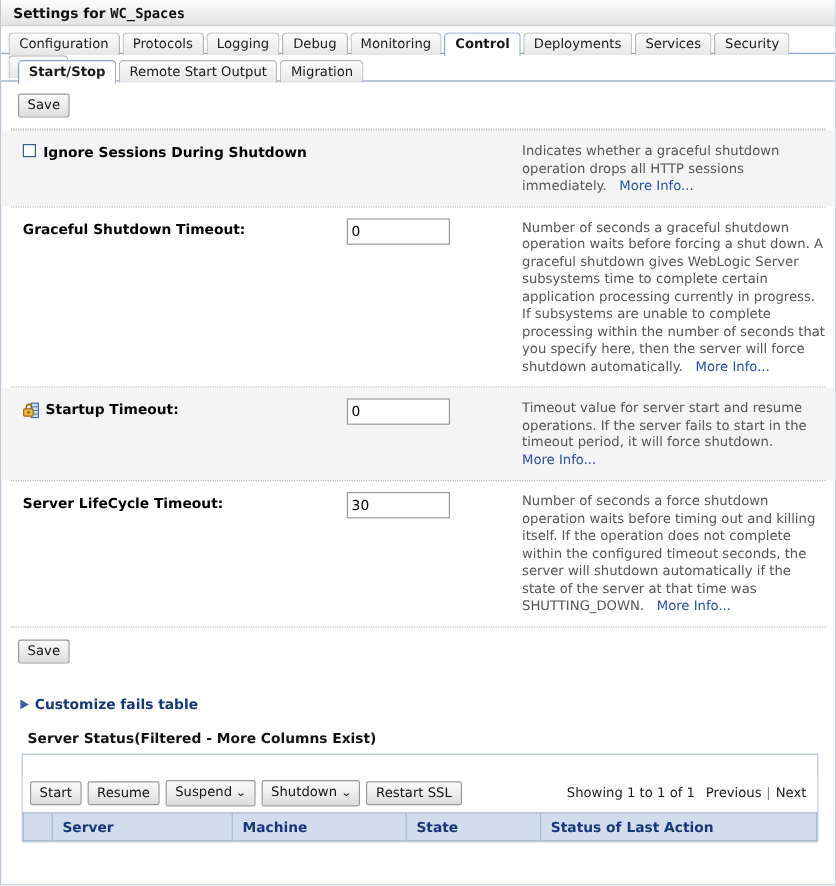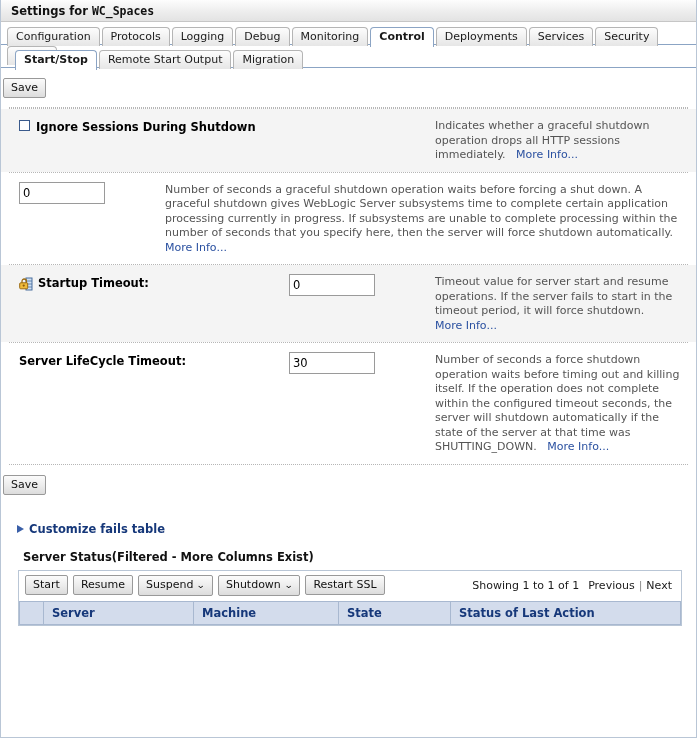--- a/index.html
+++ b/index.html
@@ -89,21 +89,21 @@
   }
   .subtabstrip::after {
     content: "";
     position: absolute;
     left: 0; right: 0; bottom: 0;
     height: 1px;
     background: #8ba4c4;
   }
 
   
-  .btnrow { padding: 10px 0 9px 2px; }
+  .btnrow { padding: 10px 0 9px 14px; }
   .btn {
     display: inline-block;
     border: 1px solid #999999;
     border-radius: 2px;
     background: linear-gradient(to bottom, #fbfbfb 0%, #ededed 50%, #dcdcdc 100%);
     font-family: "DejaVu Sans", "Liberation Sans", sans-serif;
     font-size: 11px;
     color: #111;
     padding: 2px 7px 3px 7px;
     line-height: 13px;
@@ -218,20 +218,21 @@
     margin: 0 14px 0 17px;
     border: 1px solid #b9c6d6;
     background: #ffffff;
   }
   .tbar {
     display: flex;
     align-items: center;
     justify-content: space-between;
     padding: 4px 6px 5px 6px;
     background: #ffffff;
+    margin-top: 17px;
   }
   .tbar-left { display: flex; align-items: center; }
   .tbar-right {
     font-size: 11px;
     color: #1a1a1a;
     padding-right: 2px;
     white-space: nowrap;
   }
   .tbar-right .pg { color: #1a1a1a; text-decoration: none; margin: 0 1px; }
   .tbar-right .bar { color: #8a8a8a; margin: 0 3px; }
@@ -281,20 +282,23 @@
       <div class="formrow shade">
         <div class="label">
           <input type="checkbox" class="chk" style="">
           <span class="cb-label">Ignore Sessions During Shutdown</span>
         </div>
         <div class="field"></div>
         <div class="desc"><span>Indicates whether a graceful shutdown operation drops all HTTP sessions immediately.&nbsp;&nbsp; </span><a class="moreinfo" href="#">More Info...</a></div>
       </div>
       <div class="hsep"></div>
       <div class="formrow">
+        <div class="label">
+          <span>Graceful Shutdown Timeout:</span>
+        </div>
         <div class="field"><input type="text" class="txtinput" value="0" style=""></div>
         <div class="desc"><span>Number of seconds a graceful shutdown operation waits before forcing a shut down. A graceful shutdown gives WebLogic Server subsystems time to complete certain application processing currently in progress. If subsystems are unable to complete processing within the number of seconds that you specify here, then the server will force shutdown automatically.&nbsp;&nbsp; </span><a class="moreinfo" href="#">More Info...</a></div>
       </div>
       <div class="hsep"></div>
       <div class="formrow shade">
         <div class="label">
           <span class="lockicon"><svg width="14" height="14" viewBox="0 0 14 14">
               <rect x="7" y="1" width="6" height="12" fill="#cfe0f2" stroke="#4a6f9e" stroke-width="1"></rect>
               <line x1="7" y1="4" x2="13" y2="4" stroke="#4a6f9e" stroke-width="0.8"></line>
               <line x1="7" y1="7" x2="13" y2="7" stroke="#4a6f9e" stroke-width="0.8"></line>

